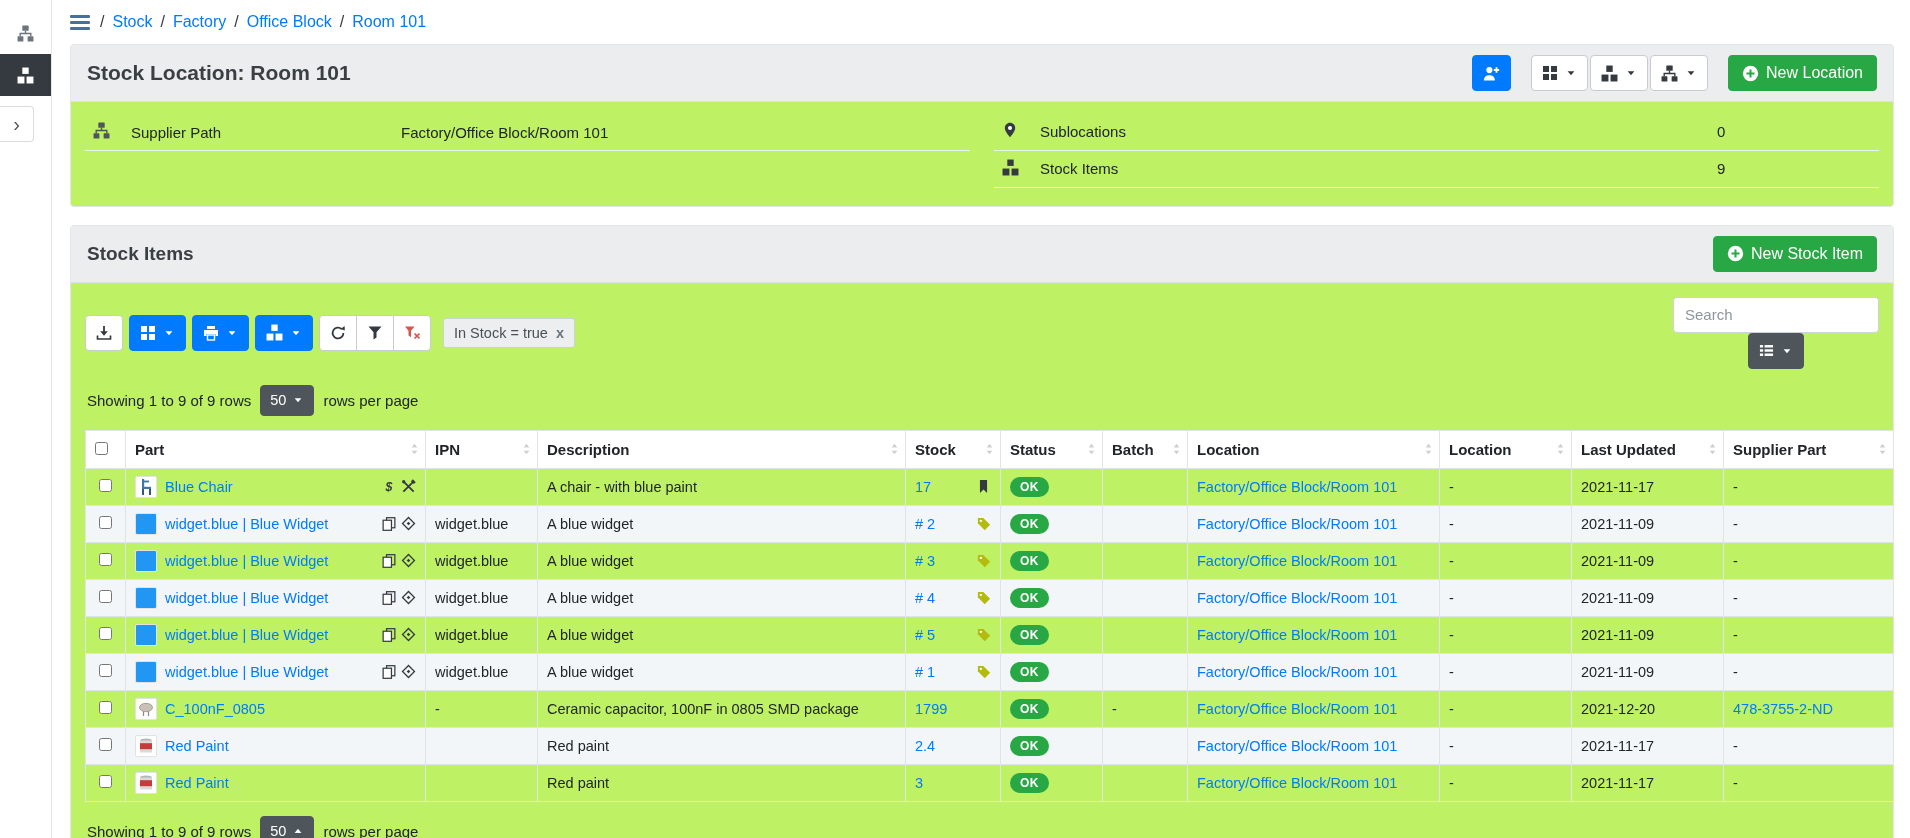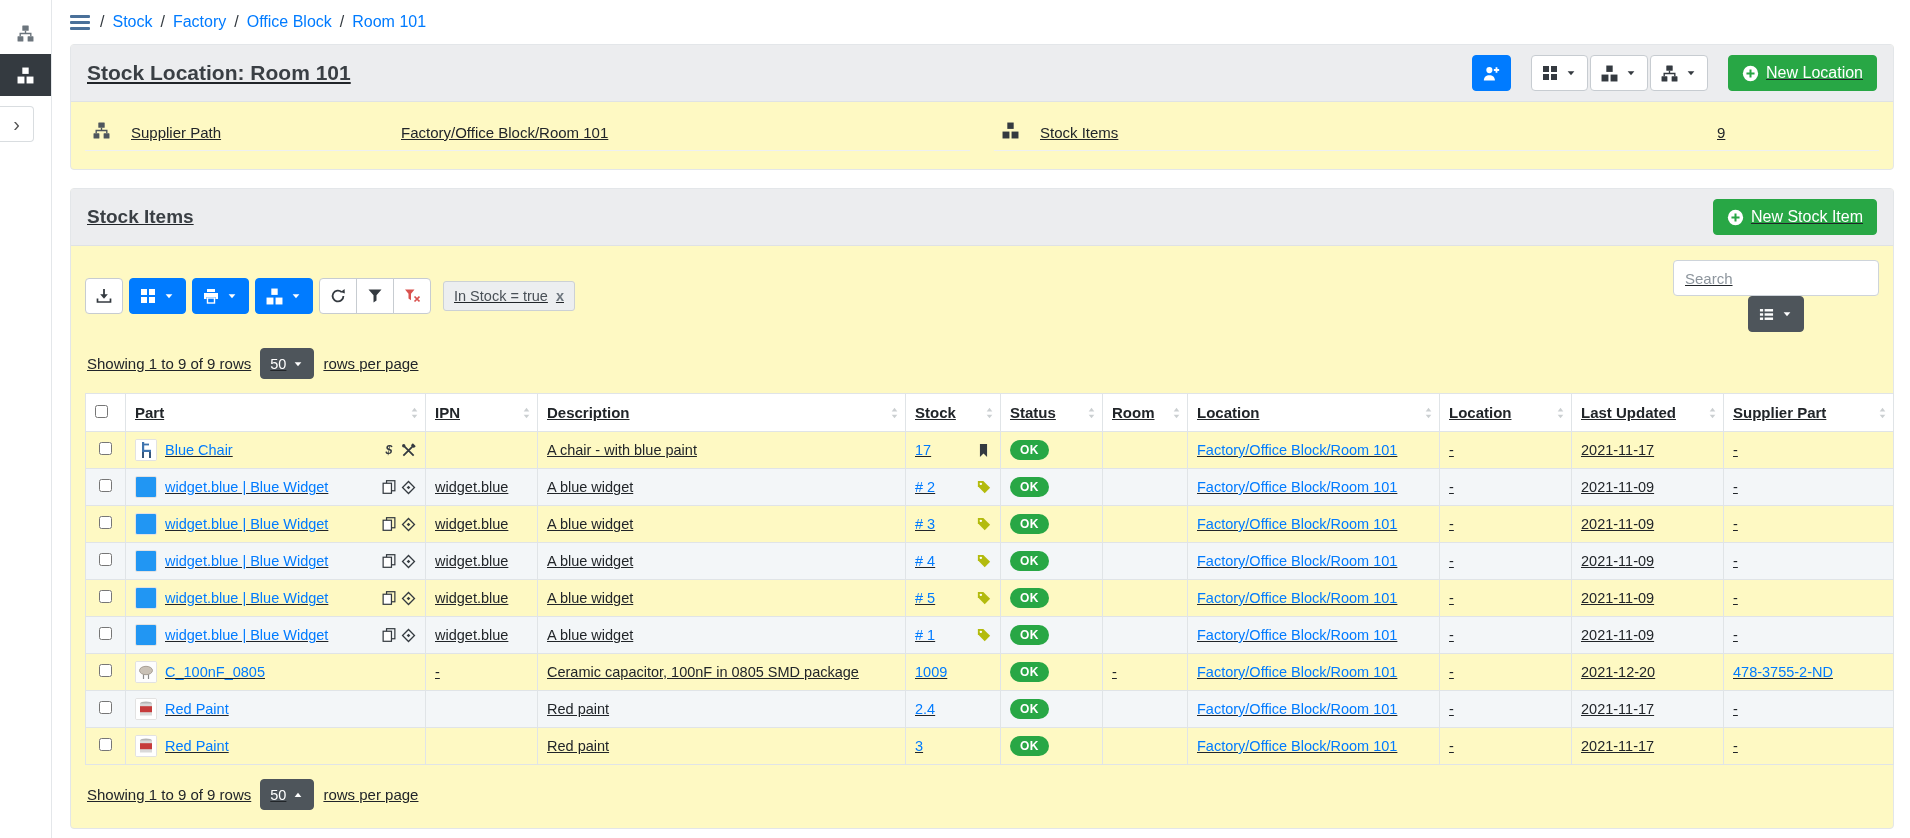--- a/index.html
+++ b/index.html
@@ -19,21 +19,21 @@
 
   
   .content { flex:1; padding:0 16px 0 18px; overflow:hidden; }
 
   .breadcrumb-row { height:44px; display:flex; align-items:center; gap:10px; }
   .hamburger { width:20px; display:inline-flex; flex-direction:column; gap:3px; cursor:pointer; }
   .hamburger i { display:block; height:3px; background:#4a7099; border-radius:1px; }
   .crumbs { display:flex; align-items:center; gap:8px; font-size:16px; }
   .crumb-sep { color:#343a40; }
 
-  .panel { border:1px solid #e3e6e9; border-radius:4px; background:#fef9c3; margin-bottom:18px;text-decoration:underline; }
+  .panel { border:1px solid #e3e6e9; border-radius:4px; background:#bef264; margin-bottom:18px; }
   .panel-head { background:#ecedef; border-bottom:1px solid #dfe2e5; padding:10px 16px;
     display:flex; align-items:center; justify-content:space-between; min-height:52px; }
   .panel-head h1 { font-size:21px; font-weight:600; color:#3a3f44; }
   .panel-head h2 { font-size:19px; font-weight:600; color:#3a3f44; }
   .head-actions { display:flex; align-items:center; gap:20px; }
   .btn-row-group { display:flex; gap:2px; }
 
   .btn { height:36px; border-radius:4px; border:1px solid transparent; font-size:15px;
     display:inline-flex; align-items:center; gap:7px; padding:0 11px; cursor:pointer;
     font-family:"Liberation Sans", sans-serif; background:#fff; }
@@ -224,20 +224,30 @@
                     </svg>
                   </i></td>
             <td class="lbl">Supplier Path</td>
             <td>Factory/Office Block/Room 101</td>
           </tr>
           </tbody>
         </table>
         <table class="dtable right">
           <tbody>
           <tr>
+            <td class="ic"><i data-icon="pin">
+                    <svg width="16" height="16" viewBox="0 0 16 16" xmlns="http://www.w3.org/2000/svg">
+                      <path d="M8 0.8C5.1 0.8 2.8 3.1 2.8 6c0 3.9 5.2 9.2 5.2 9.2S13.2 9.9 13.2 6C13.2 3.1 10.9 0.8 8 0.8z" fill="#343a40"></path>
+                      <circle cx="8" cy="6" r="2" fill="#fff"></circle>
+                    </svg>
+                  </i></td>
+            <td class="lbl">Sublocations</td>
+            <td class="val">0</td>
+          </tr>
+          <tr>
             <td class="ic"><i data-icon="boxes">
                     <svg width="17" height="17" viewBox="0 0 16 16" xmlns="http://www.w3.org/2000/svg">
                       <rect x="5" y="0.5" width="6" height="6" fill="#343a40"></rect>
                       <rect x="0.5" y="9" width="6.5" height="6.5" fill="#343a40"></rect>
                       <rect x="9" y="9" width="6.5" height="6.5" fill="#343a40"></rect>
                     </svg>
                   </i></td>
             <td class="lbl">Stock Items</td>
             <td class="val">9</td>
           </tr>
@@ -420,21 +430,21 @@
                       <path d="M8 1.5l3.5 4.5h-7z" fill="#c6cacd"></path>
                       <path d="M8 14.5L11.5 10h-7z" fill="#c6cacd"></path>
                     </svg>
                   </i></th>
                 <th><span>Status</span><i class="sort" data-icon="sort">
                     <svg width="13" height="13" viewBox="0 0 16 16" xmlns="http://www.w3.org/2000/svg">
                       <path d="M8 1.5l3.5 4.5h-7z" fill="#c6cacd"></path>
                       <path d="M8 14.5L11.5 10h-7z" fill="#c6cacd"></path>
                     </svg>
                   </i></th>
-                <th><span>Room</span><i class="sort" data-icon="sort">
+                <th><span>Batch</span><i class="sort" data-icon="sort">
                     <svg width="13" height="13" viewBox="0 0 16 16" xmlns="http://www.w3.org/2000/svg">
                       <path d="M8 1.5l3.5 4.5h-7z" fill="#c6cacd"></path>
                       <path d="M8 14.5L11.5 10h-7z" fill="#c6cacd"></path>
                     </svg>
                   </i></th>
                 <th><span>Location</span><i class="sort" data-icon="sort">
                     <svg width="13" height="13" viewBox="0 0 16 16" xmlns="http://www.w3.org/2000/svg">
                       <path d="M8 1.5l3.5 4.5h-7z" fill="#c6cacd"></path>
                       <path d="M8 14.5L11.5 10h-7z" fill="#c6cacd"></path>
                     </svg>
@@ -776,21 +786,21 @@
                       </i>
                     </span>
                     <a>C_100nF_0805</a>
                     <span class="pticons"></span>
                   </div>
                 </td>
                 <td>-</td>
                 <td>Ceramic capacitor, 100nF in 0805 SMD package</td>
                 <td>
                   <div class="cellflex">
-                    <a>1009</a>
+                    <a>1799</a>
                   </div>
                 </td>
                 <td><span class="status-badge">OK</span></td>
                 <td>-</td>
                 <td><a>Factory/Office Block/Room 101</a></td>
                 <td>-</td>
                 <td>2021-12-20</td>
                 <td><a>478-3755-2-ND</a></td>
               </tr>
               <tr>

